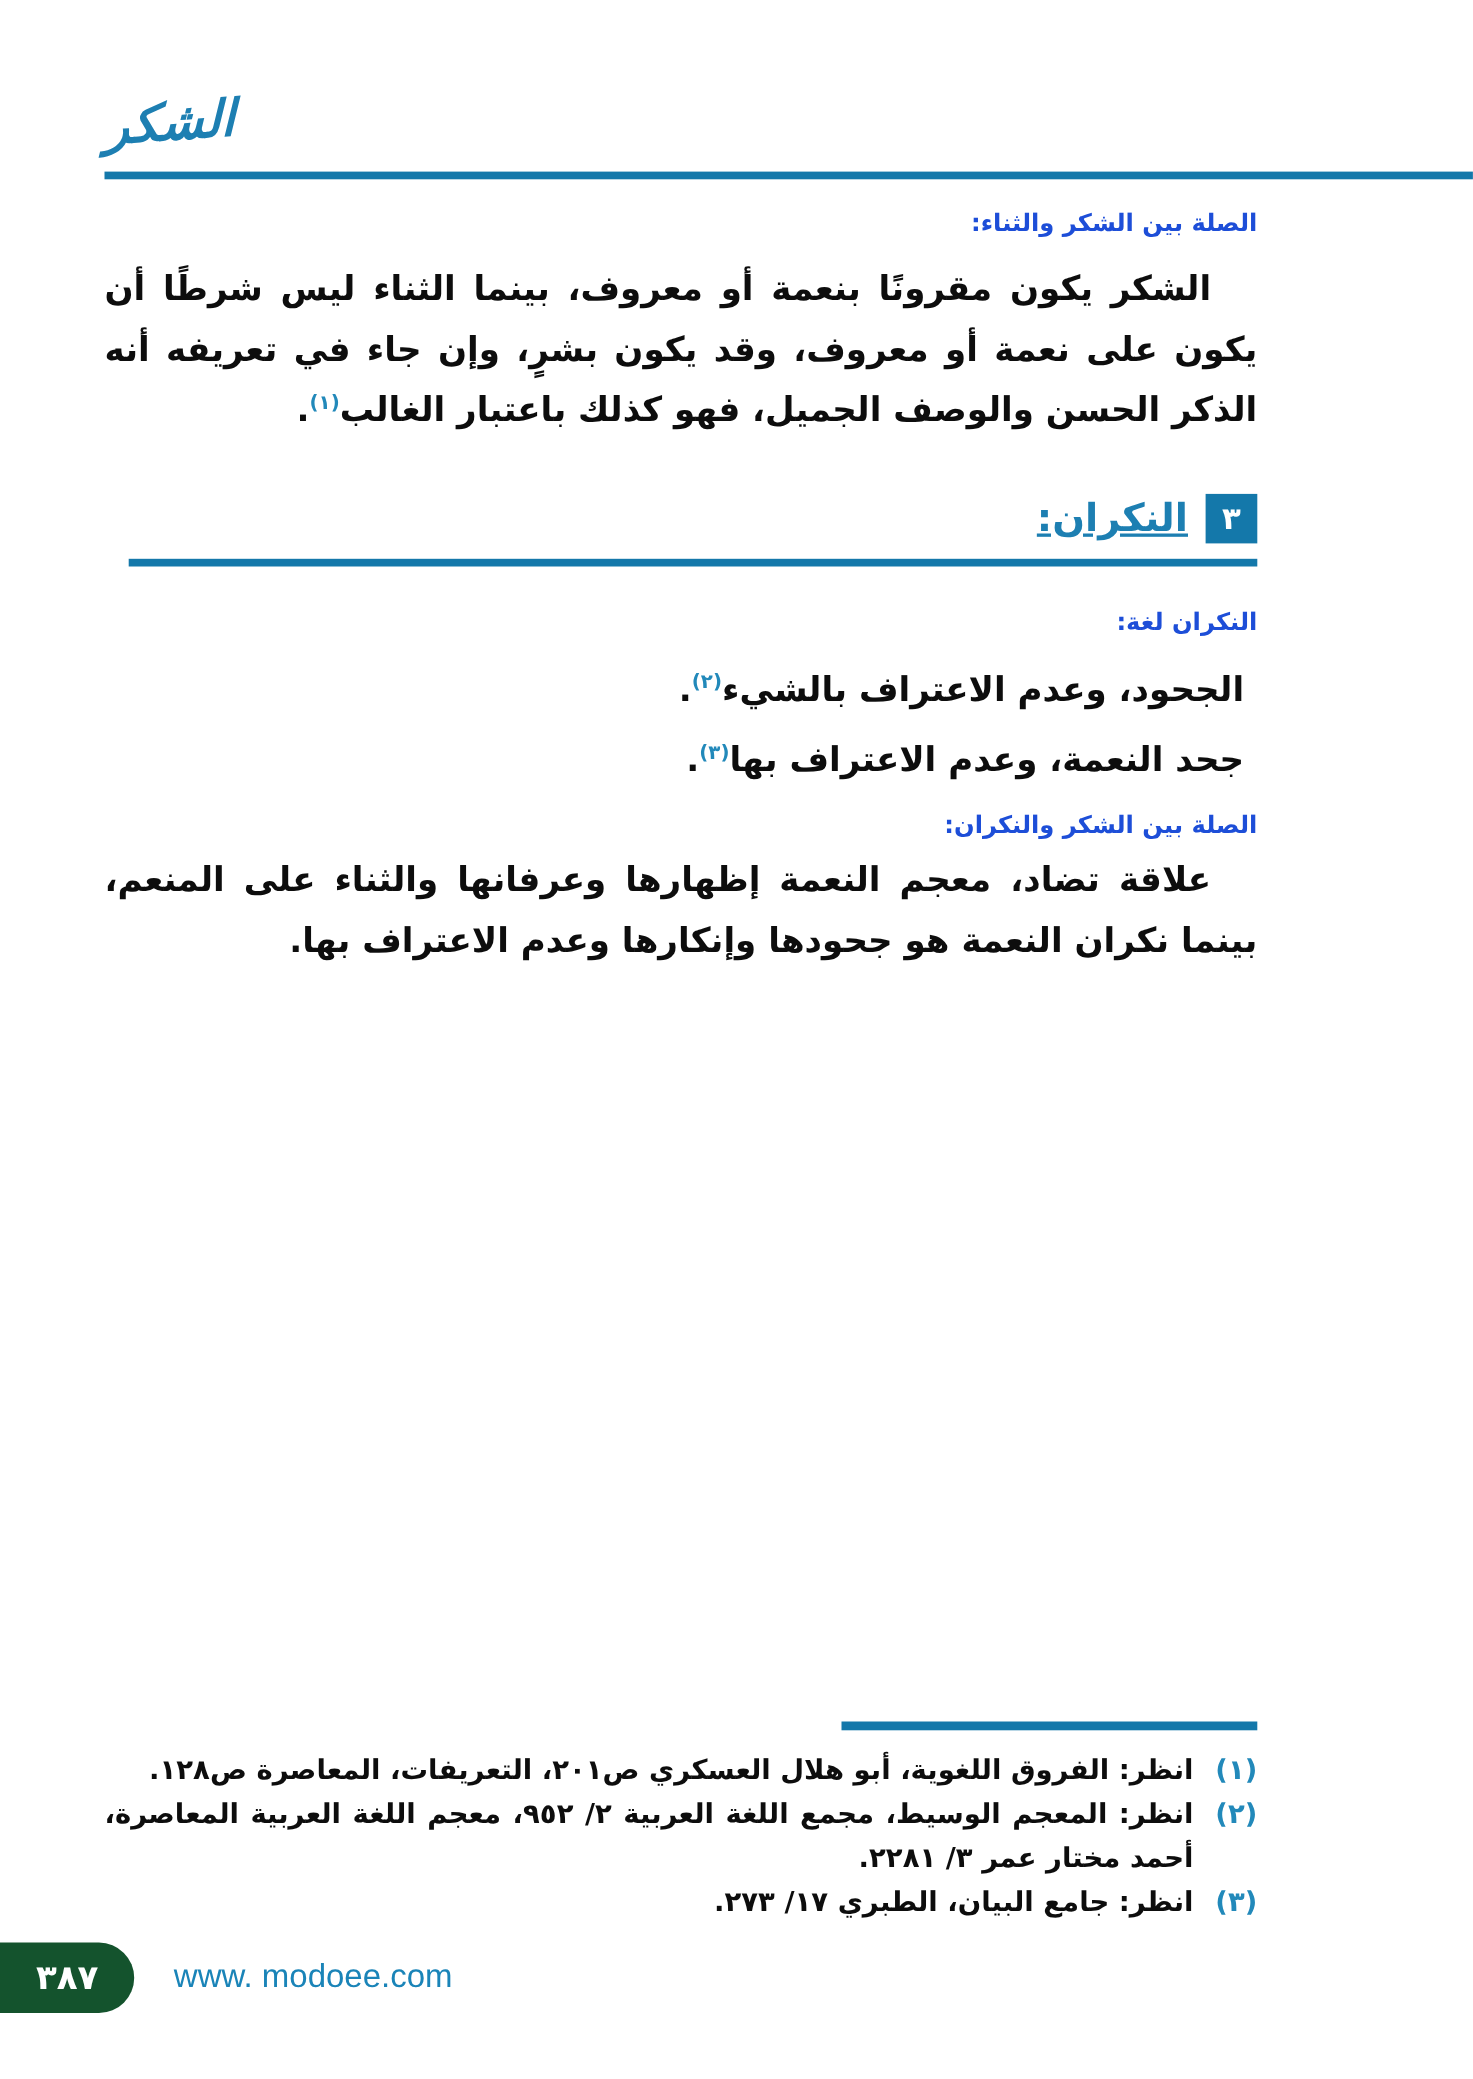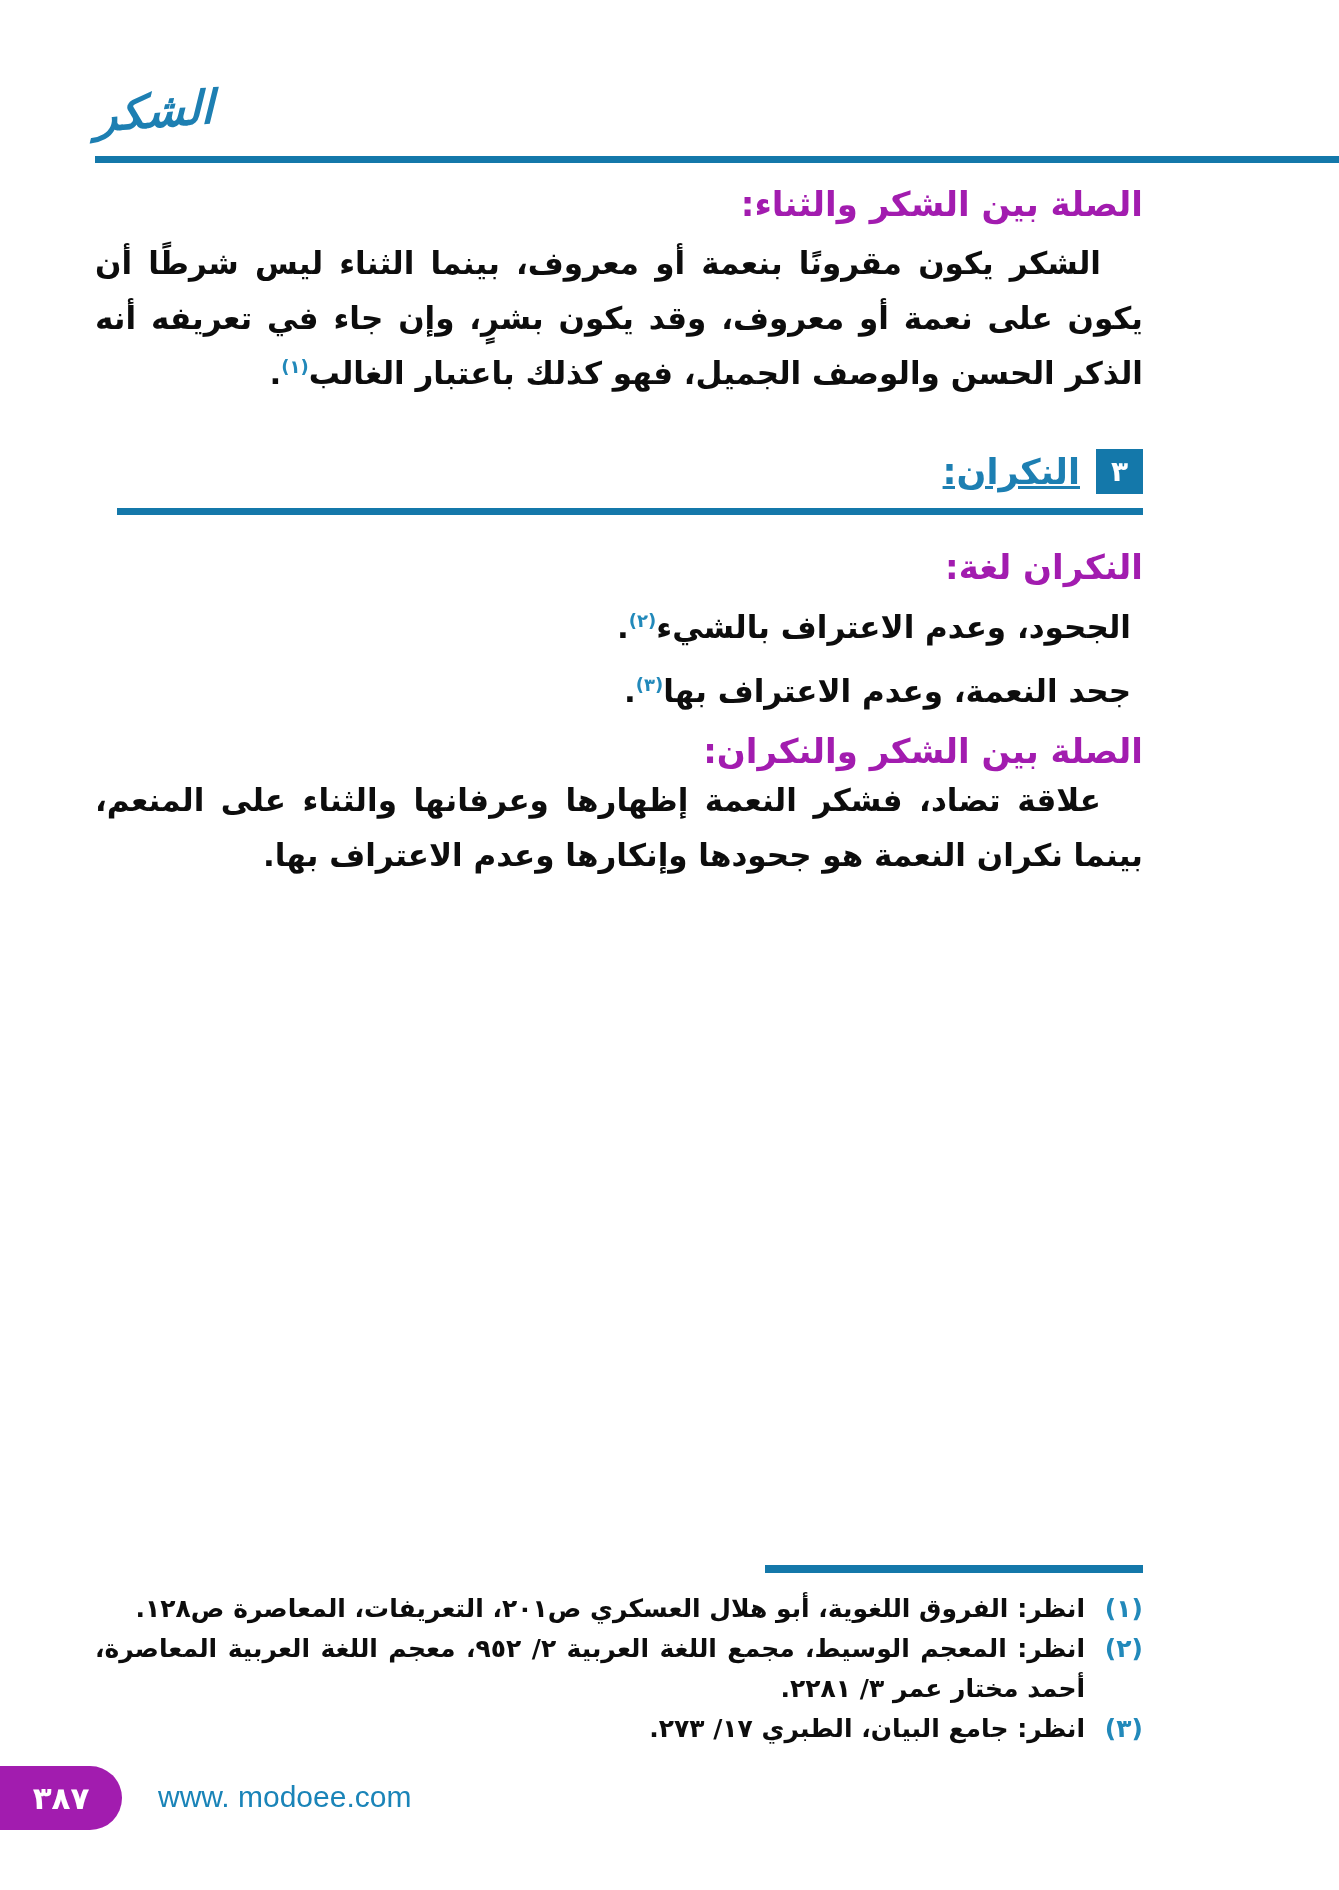--- a/index.html
+++ b/index.html
@@ -21,21 +21,21 @@
   .header-rule {
     position: absolute; top: 156px; left: 95px; right: 0;
     height: 7px; background: #1478aa;
   }
   
   .content {
     position: absolute; top: 182px; right: 196px; width: 1048px;
     direction: rtl; color: #0d0d0d;
   }
   .blue-heading {
-    color: #a21caf; font-weight: bold; font-size: 34px;
+    color: #1d4ed8; font-weight: bold; font-size: 22px;
     line-height: 44px; margin: 0; text-align: right;
   }
   .body-par {
     font-size: 31px; font-weight: bold; line-height: 55px;
     margin: 0; text-align: justify; text-indent: 42px;
   }
   .def-line {
     font-size: 31px; font-weight: bold; line-height: 52px;
     margin: 12px; text-align: right;
   }
@@ -77,21 +77,21 @@
   }
   .fn-marker {
     color: #2289ba; flex: 0 0 auto; margin-left: 16px;
     min-width: 42px; text-align: right;
   }
   .fn-text { flex: 1 1 auto; text-align: justify; }
   
   .page-badge {
     position: absolute; left: 0; top: 1766px;
     width: 122px; height: 64px;
-    background: #a21caf; border-radius: 0 32px 32px 0;
+    background: #14532d; border-radius: 0 32px 32px 0;
     color: #ffffff; font-size: 31px; font-weight: bold;
     display: flex; align-items: center; justify-content: center;
     direction: rtl;
     text-align: center;
   }
   .website {
     position: absolute; left: 158px; top: 1780px;
     color: #1a84b8; font-size: 30px; font-weight: normal;
     font-family: "Liberation Sans", sans-serif;
     text-decoration: none;
@@ -114,21 +114,21 @@
     <div class="section-title">النكران:</div>
   </div>
   <div class="section-rule"></div>
 
   <h3 class="blue-heading mt30">النكران لغة:</h3>
   <p class="def-line"><span>الجحود، وعدم الاعتراف بالشيء</span><sup class="fnref">(٢)</sup><span>.</span></p>
 
   <p class="def-line"><span>جحد النعمة، وعدم الاعتراف بها</span><sup class="fnref">(٣)</sup><span>.</span></p>
 
   <h3 class="blue-heading mt12">الصلة بين الشكر والنكران:</h3>
-  <p class="body-par">علاقة تضاد، فشكر النعمة إظهارها وعرفانها والثناء على المنعم، بينما نكران النعمة هو جحودها وإنكارها وعدم الاعتراف بها.</p>
+  <p class="body-par">علاقة تضاد، معجم النعمة إظهارها وعرفانها والثناء على المنعم، بينما نكران النعمة هو جحودها وإنكارها وعدم الاعتراف بها.</p>
 
 </div>
 
 <div class="footnotes">
   <div class="fn-separator"></div>
 
   <div class="footnote">
     <span class="fn-marker">(١)</span>
     <span class="fn-text">انظر: الفروق اللغوية، أبو هلال العسكري ص٢٠١، التعريفات، المعاصرة ص١٢٨.</span>
   </div>

